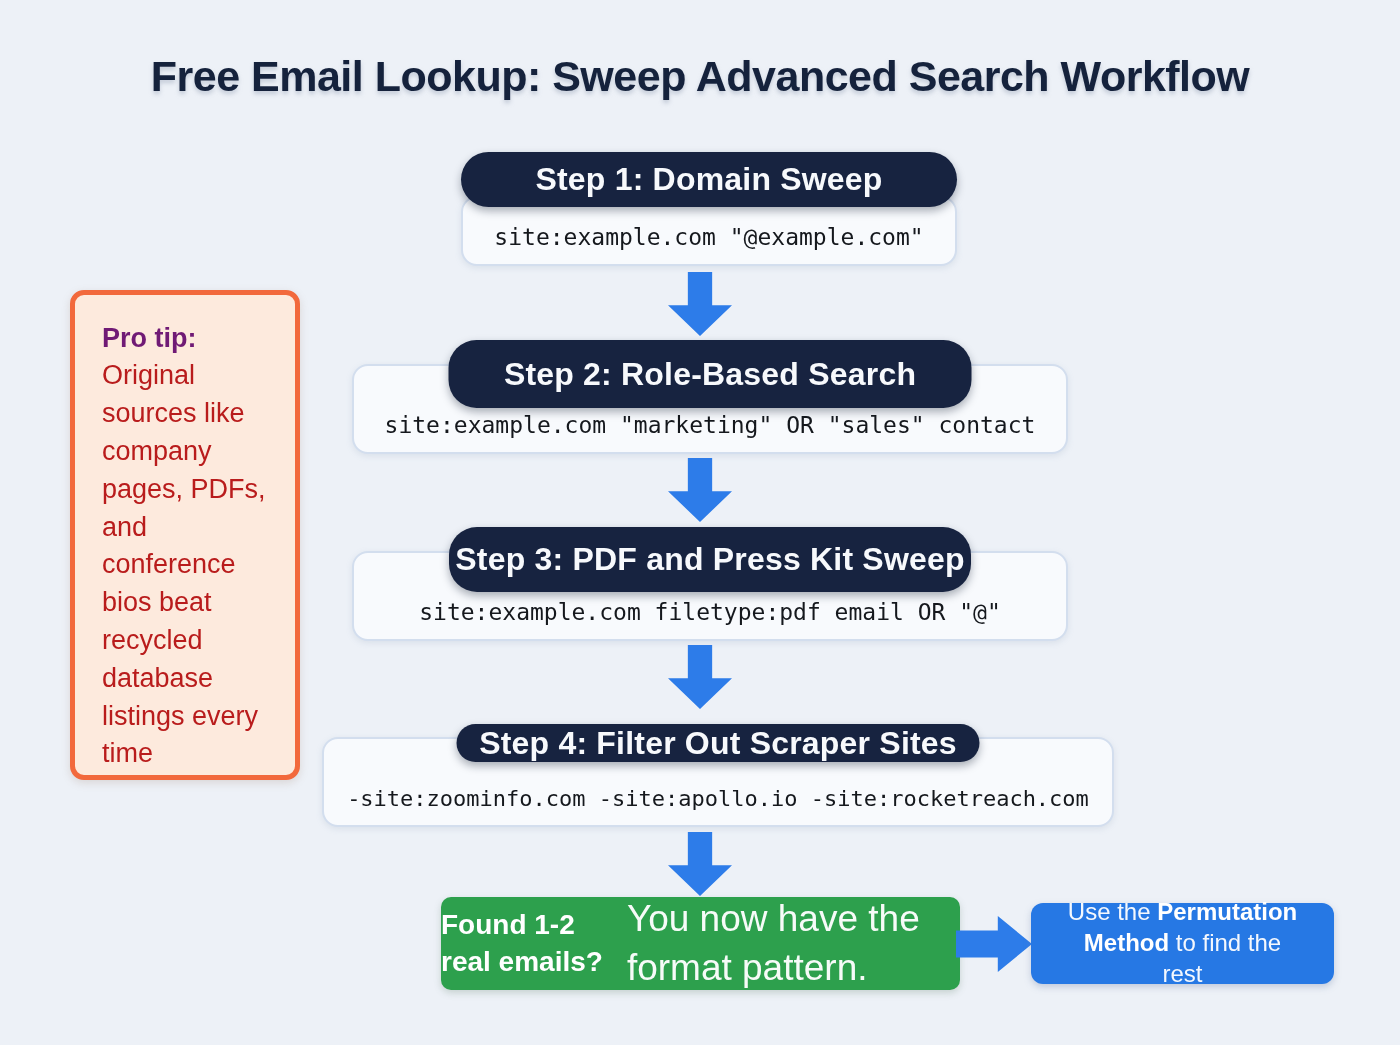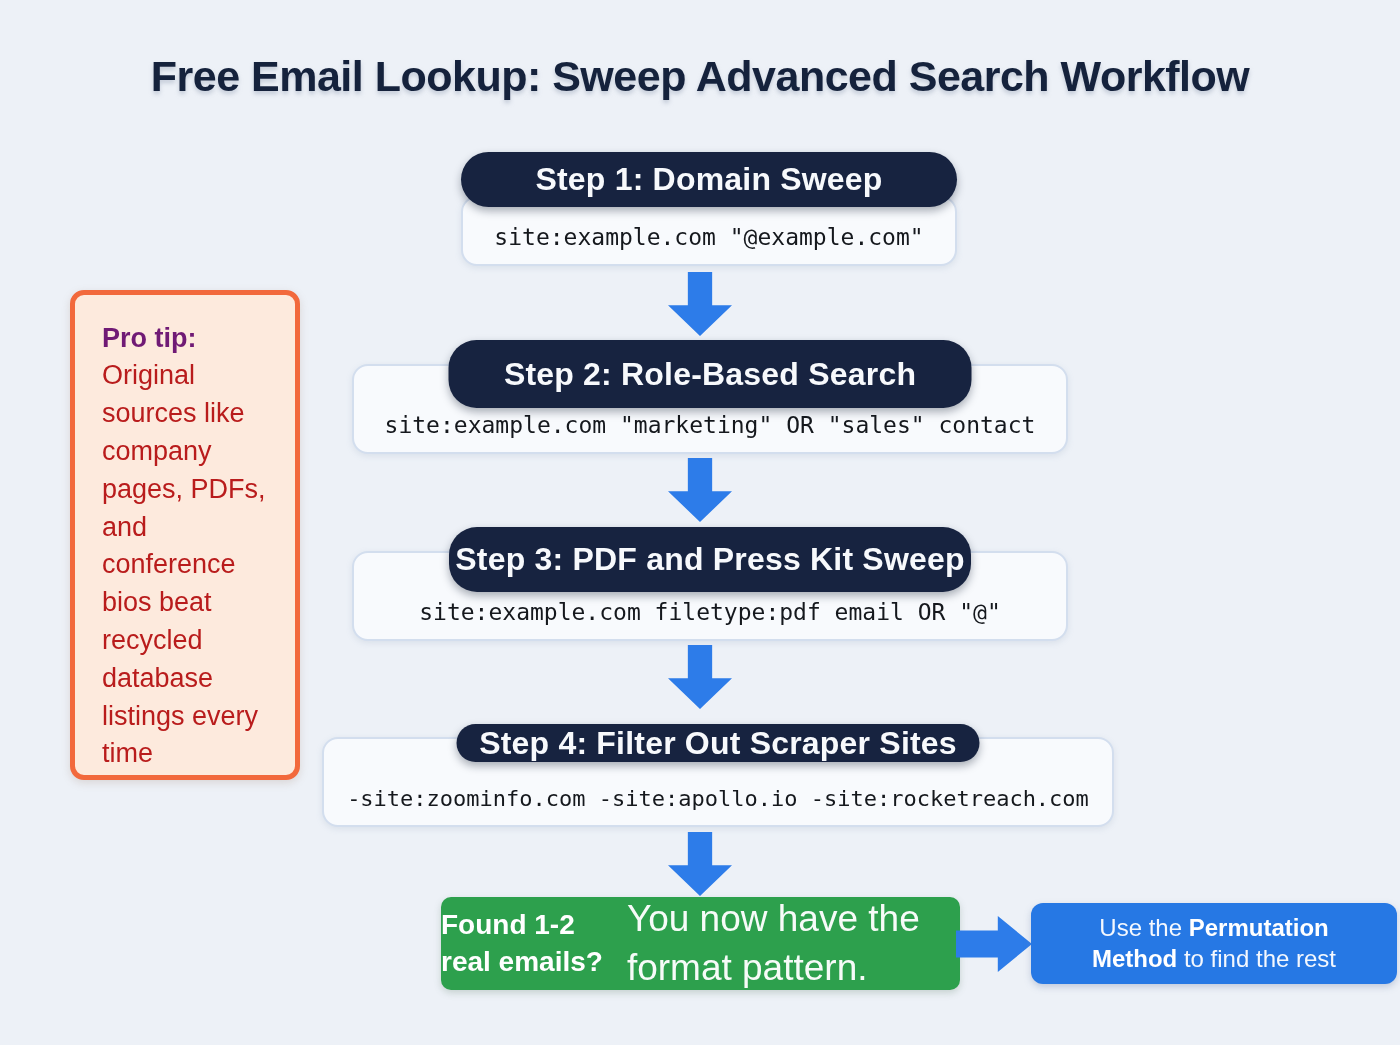--- a/index.html
+++ b/index.html
@@ -165,21 +165,21 @@
     font-size: 37px;
     font-weight: 400;
     line-height: 1.3;
   }
 
   
   .next-box {
     position: absolute;
     left: 1031px;
     top: 903px;
-    width: 366px;
+    width: 303px;
     height: 81px;
     box-sizing: border-box;
     background: #2678e4;
     border-radius: 12px;
     display: flex;
     align-items: center;
     justify-content: center;
     text-align: center;
     padding: 8px 32px;
     box-shadow: 0 3px 7px rgba(110,130,170,0.35);

